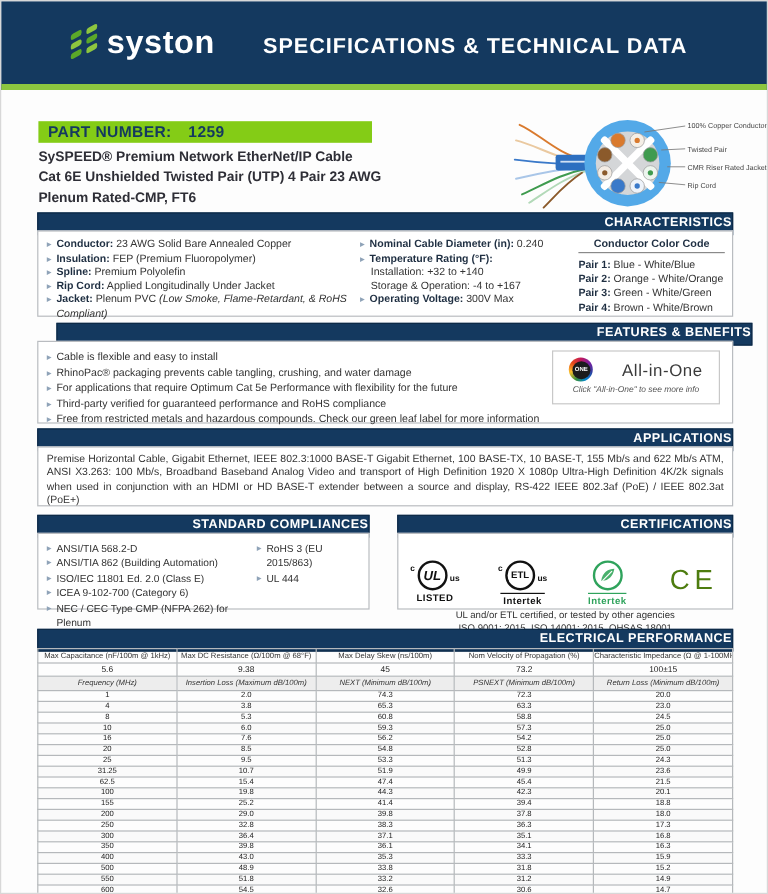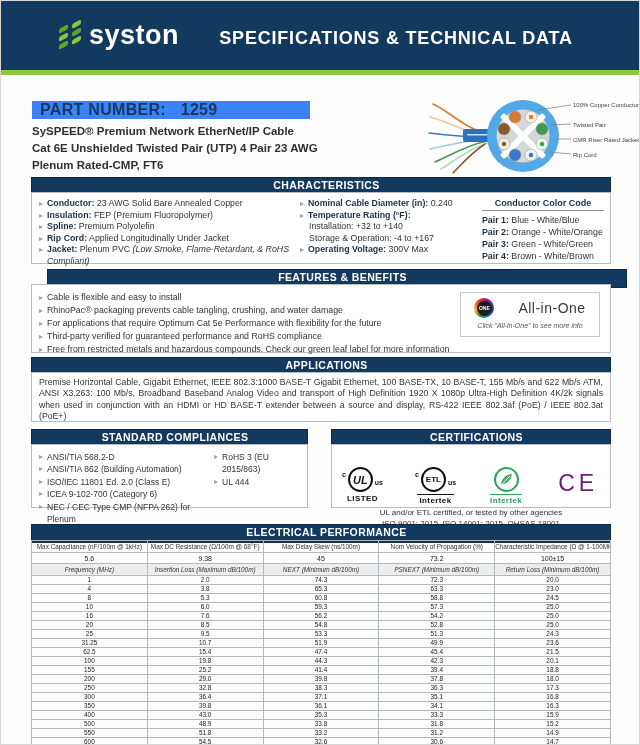--- a/index.html
+++ b/index.html
@@ -10,32 +10,32 @@
 
   
   .hdr { position:absolute; left:0; top:0; width:640px; height:74px;
          background:#14395f; border-bottom:5px solid #8dc63f; }
   .brand { position:absolute; left:56px; top:17px; display:flex; align-items:center; gap:6px; }
   .brand-text { color:#ffffff; font-size:27px; font-weight:bold; letter-spacing:.5px; line-height:1; }
   .hdr-title { position:absolute; left:160px; right:10px; top:27px; text-align:center;
                color:#ffffff; font-weight:bold; font-size:18px; letter-spacing:.8px; }
 
   
-  .part { position:absolute; left:31px; top:100px; width:278px; height:18px; background:#3b82f6;
-          color:#14395f; font-weight:bold; font-size:16px; line-height:18px; padding-left:8px;
+  .part { position:absolute; left:31px; top:100px; width:278px; height:18px; background:#84cc16;
+          color:#14395f; font-weight:bold; font-size:13px; line-height:18px; padding-left:8px;
           letter-spacing:.3px; }
   .part .num { margin-left:10px; }
   .desc { position:absolute; left:31px; top:122px; width:400px; font-size:11.5px; font-weight:bold;
           color:#2e2e36; line-height:17px; }
 
   
   .diagram { position:absolute; left:424px; top:92px; width:214px; height:86px; }
 
   
-  .bar { position:absolute; background:#14395f; color:#fff; font-weight:bold; text-align:center;
+  .bar { position:absolute; background:#14395f; color:#fff; font-weight:bold; text-align:right;
          font-size:10.5px; height:19px; line-height:15px; letter-spacing:.4px;
          border:1px solid #0d2a47;padding-left:11px; }
   .box { position:absolute; border:1px solid #b9bcc0; background:#fff; }
 
   
   .bi { display:flex; font-size:8.8px; line-height:11.5px; color:#333; }
   .bi .arrow { color:#8fa3b8; margin-right:4px; font-size:8px; flex:0 0 auto; }
   .blabel { font-weight:bold; color:#1f2f42; }
   .bital { font-style:italic; }
   .bsub { margin-left:1px; }
@@ -71,21 +71,21 @@
                  align-items:center; justify-content:center; font-weight:bold; margin:0 auto; }
   .circle-mark.ul { font-size:11px; font-style:italic; }
   .circle-mark.etl { font-size:8px; }
   .circle-mark.leaf { border-color:#2fa35c; }
   .side-c  { position:relative; top:4px; left:-2px; font-size:7px; font-weight:bold; }
   .side-us { position:relative; top:12px; left:2px; font-size:7px; font-weight:bold; }
   .cert-wrap { display:flex; align-items:flex-start; }
   .cert-sub { font-weight:bold; font-size:8px; margin-top:2px; letter-spacing:.4px; }
   .cert-sub.line { border-top:1px solid #111; padding-top:1px; }
   .cert-sub.green { color:#2fa35c; border-top:1px solid #2fa35c; padding-top:1px; }
-  .ce-mark { font-size:23px; letter-spacing:4px; color:#701a75; margin-top:3px; }
+  .ce-mark { font-size:23px; letter-spacing:4px; color:#4d7c0f; margin-top:3px; }
   .cert-line { text-align:center; font-size:8px; color:#333; line-height:11px; }
 
   
   .etable { position:absolute; left:30px; top:539px; width:580px; border-collapse:collapse; table-layout:fixed; }
   .etable td { border:1px solid #b5b8bb; font-size:6.4px; text-align:center; padding:0;
                color:#222; overflow:hidden; white-space:nowrap; }
   .etable tr.h1 td { height:12px; color:#333; }
   .etable tr.vals td { height:11px; font-size:7px; }
   .etable tr.h2 td { height:12px; background:#ededed; font-style:italic; color:#333; }
   .etable tr.data td { height:8px; line-height:8px; }

